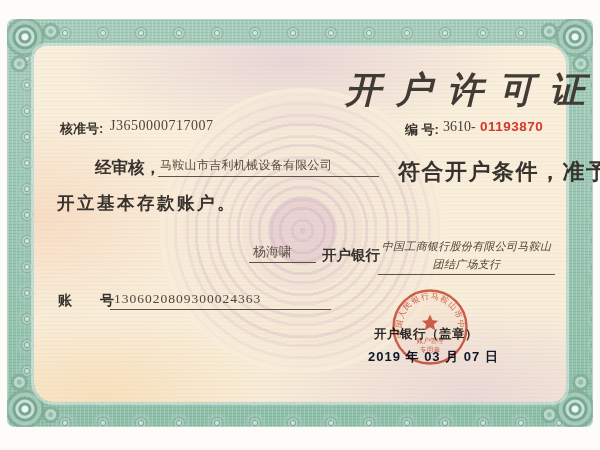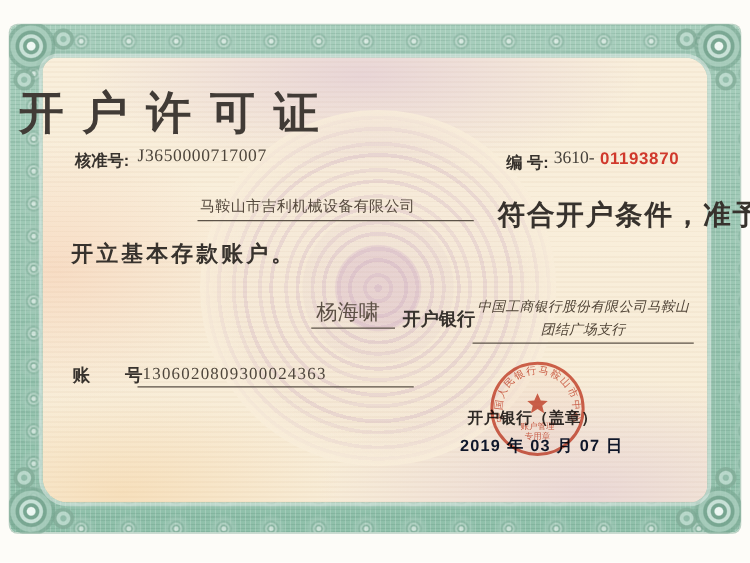--- a/index.html
+++ b/index.html
@@ -59,44 +59,44 @@
     background-image:
       radial-gradient(circle at 50% 50%, rgba(249,239,220,0) 0 55%, rgba(249,238,218,.9) 72%),
       repeating-radial-gradient(circle at 50% 50%, rgba(178,130,178,.20) 0 3px,
         rgba(178,130,178,.04) 3px 9px, rgba(178,130,178,.16) 9px 12px, rgba(178,130,178,.03) 12px 21px),
       radial-gradient(circle at 50% 50%, rgba(190,145,190,.25) 0 34px, rgba(190,145,190,.06) 35px 60px, transparent 61px);
   }
 
   
   .abs{position:absolute;white-space:nowrap;}
   .title{
-    left:0;right:0;top:66px;text-align:left;
+    left:0;right:0;top:66px;text-align:right;
     font-family:"Liberation Serif",serif;font-weight:700;
-    font-size:36px;letter-spacing:15px;padding-left:15px;color:#413b36;
+    font-size:36px;letter-spacing:15px;padding-left:15px;color:#413b36;font-style:italic;
   }
   .lbl{font-weight:700;color:#37322d;}
   .serifval{font-family:"Liberation Serif",serif;color:#4e463c;}
   .field{position:absolute;border-bottom:1px solid #5c5348;text-align:center;}
   .red{color:#d0392c;font-weight:700;}
 
   .approval-label{left:60px;top:120px;font-size:13px;}
   .approval-value{left:110px;top:118px;font-size:14px;letter-spacing:.5px;}
   .serial-label{left:405px;top:121px;font-size:13px;}
   .serial-prefix{left:443px;top:119px;font-size:14px;color:#45403a;}
   .serial-number{left:480px;top:119px;font-size:13.5px;letter-spacing:.5px;}
 
   .review-label{left:95px;top:157px;font-size:16.5px;}
   .company-field{left:158px;top:155px;width:221px;height:21px;}
   .company-name{position:absolute;left:2px;bottom:2px;font-size:12px;color:#564a3e;letter-spacing:.3px;white-space:nowrap;}
   .approval-text{left:398px;top:157px;font-size:22px;letter-spacing:1.5px;font-family:Liberation Mono, monospace;}
   .account-type{left:57px;top:191px;font-size:17.5px;letter-spacing:2.5px;}
 
   .legalrep-label{left:57px;top:246px;font-size:13.5px;letter-spacing:.5px;}
   .legalrep-field{left:249px;top:242px;width:67px;height:20px;}
-  .legalrep-name{position:absolute;left:4px;bottom:1px;font-size:17px;font-family:"Liberation Serif",serif;color:#5c5045;}
+  .legalrep-name{position:absolute;left:4px;bottom:1px;font-size:13px;font-family:"Liberation Serif",serif;color:#5c5045;}
   .bank-label{left:322px;top:246px;font-size:14.5px;}
   .bank-field{left:378px;top:236px;width:177px;padding-bottom:2px;}
   .bank-name{font-size:11px;line-height:12.5px;color:#4f4336;white-space:normal;letter-spacing:.3px;font-style:italic;}
 
   .account-label{left:58px;top:292px;font-size:14px;}
   .account-field{left:110px;top:288px;width:221px;height:21px;}
   .account-number{position:absolute;left:4px;bottom:2px;font-size:13.5px;letter-spacing:1px;}
 
   .issuer-label{left:374px;top:326px;font-size:12.5px;font-weight:600;color:#2e2a26;letter-spacing:.5px;z-index:2;}
   .issue-date{left:368px;top:348px;font-size:13px;font-weight:600;color:#0f172a;letter-spacing:1px;z-index:2;}
@@ -119,20 +119,21 @@
 
   <div class="abs title">开户许可证</div>
 
   <span class="abs lbl approval-label">核准号:</span>
   <span class="abs serifval approval-value">J3650000717007</span>
 
   <span class="abs lbl serial-label">编 号:</span>
   <span class="abs serifval serial-prefix">3610-</span>
   <span class="abs red serial-number">01193870</span>
 
+  <span class="abs lbl review-label">经审核，</span>
   <span class="field company-field">
     <span class="company-name">马鞍山市吉利机械设备有限公司</span>
   </span>
   <span class="abs lbl approval-text">符合开户条件，准予</span>
   <span class="abs lbl account-type">开立基本存款账户。</span>
 
   <span class="field legalrep-field">
     <span class="legalrep-name">杨海啸</span>
   </span>
 

